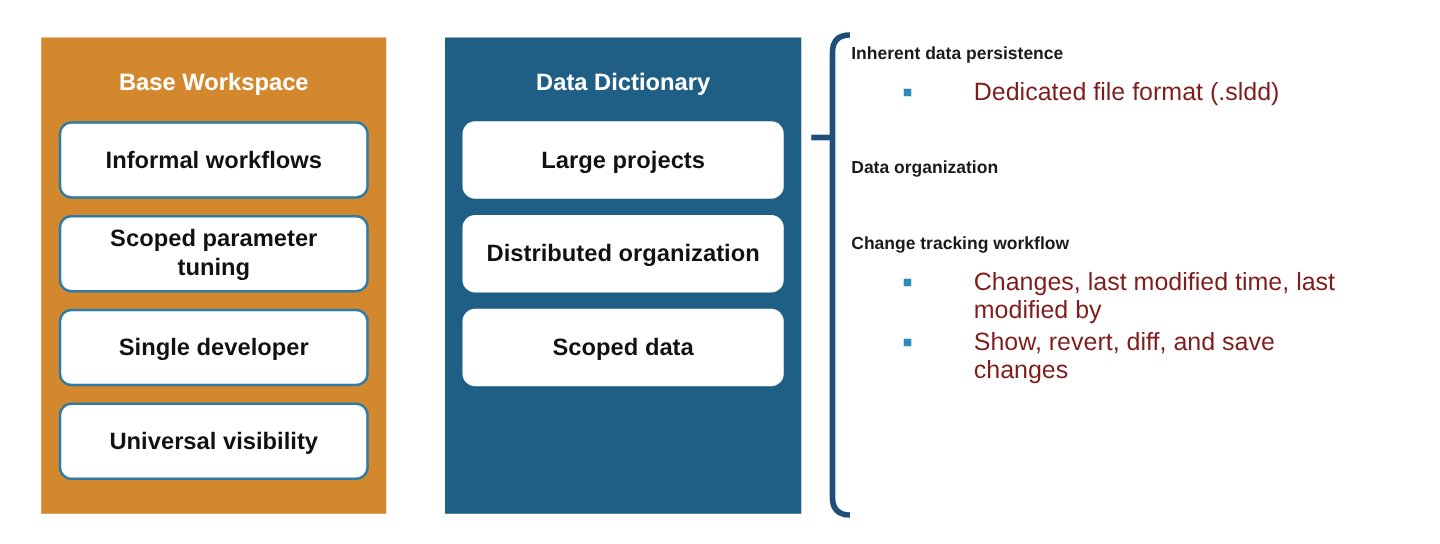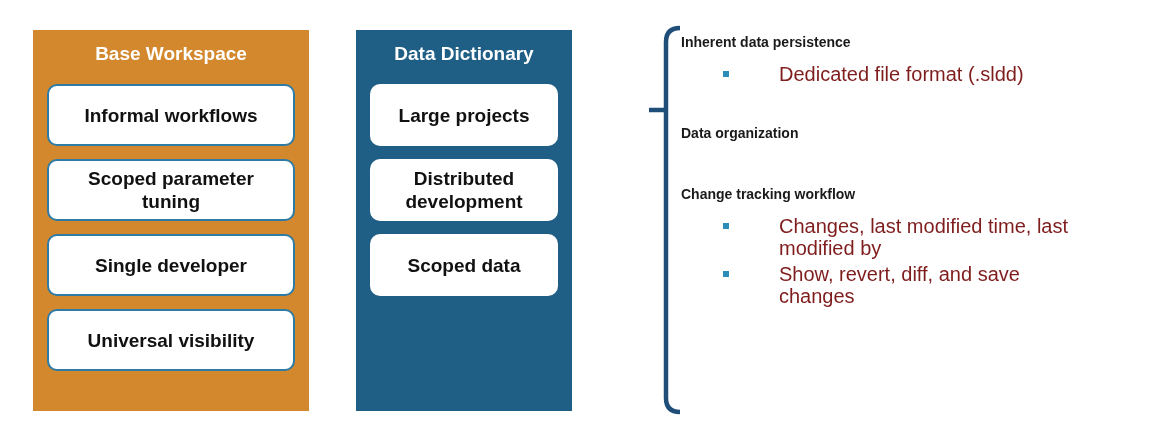--- a/index.html
+++ b/index.html
@@ -23,25 +23,25 @@
     height: 381px;
     box-sizing: border-box;
   }
   .panel-orange {
     left: 33px;
     width: 276px;
     background: #D3882E;
   }
   .panel-blue {
     left: 356px;
-    width: 216px;
+    width: 285px;
     background: #1F5E85;
   }
   .panel-title {
-    margin-top: 6px;
+    margin-top: 19px;
     height: 48px;
     text-align: center;
     font-size: 19px;
     font-weight: bold;
     color: #ffffff;
     line-height: 36px;
   }
   .card {
     box-sizing: border-box;
     margin: 0 14px 13px 14px;
@@ -123,21 +123,21 @@
     <div class="panel-title">Base Workspace</div>
     <div class="card">Informal workflows</div>
     <div class="card">Scoped parameter tuning</div>
     <div class="card">Single developer</div>
     <div class="card">Universal visibility</div>
   </div>
 
   <div class="panel panel-blue">
     <div class="panel-title">Data Dictionary</div>
     <div class="card">Large projects</div>
-    <div class="card">Distributed development</div>
+    <div class="card">Distributed organization</div>
     <div class="card">Scoped data</div>
   </div>
 
   <div class="bracket-wrap">
     <svg width="44" height="392" viewBox="0 0 44 392" xmlns="http://www.w3.org/2000/svg">
       <path d="M 36 4 Q 22 4 22 18 L 22 374 Q 22 388 36 388" fill="none" stroke="#1F4E79" stroke-width="4.5"></path>
       <path d="M 22 86 L 5 86" fill="none" stroke="#1F4E79" stroke-width="4.5"></path>
     </svg>
   </div>
 

